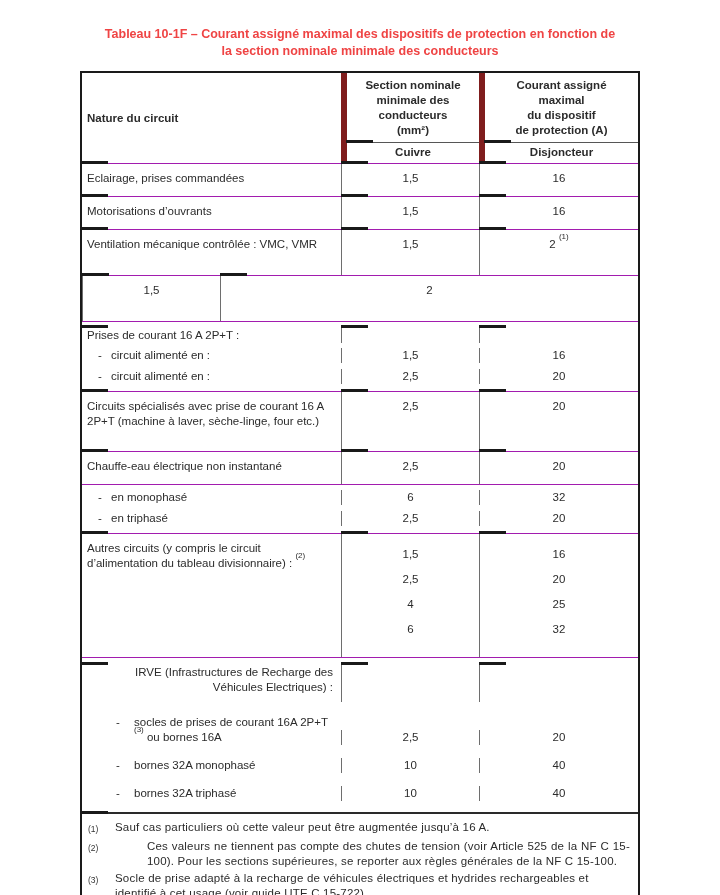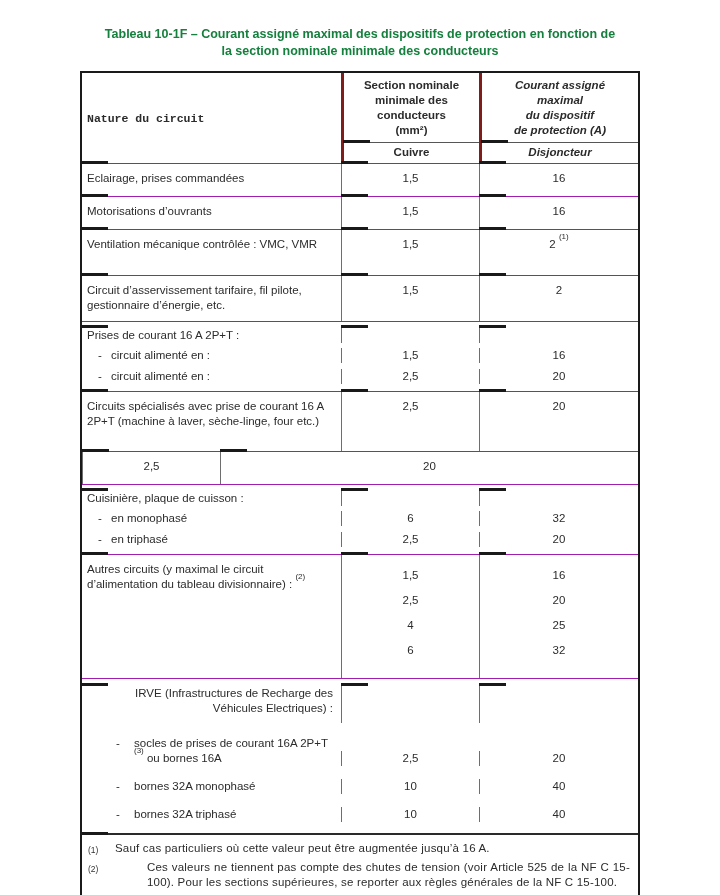--- a/index.html
+++ b/index.html
@@ -5,38 +5,38 @@
   * { margin:0; padding:0; box-sizing:border-box; }
   html,body { background:#ffffff; }
   body {
     width:720px; height:895px; position:relative; overflow:hidden;
     font-family:"Liberation Sans", sans-serif;
     color:#2b2b2b; font-size:11.5px; line-height:15px;
   }
   .page { position:absolute; inset:0; }
 
   
-  .doc-title { margin-top:26px; text-align:center; font-weight:bold; font-size:12.5px; line-height:17px; color:#15803d; }
+  .doc-title { margin-top:26px; text-align:center; font-weight:bold; font-size:12.5px; line-height:17px; color:#ef4444; }
 
   
   .tbl {
     width:560px; margin:11px auto 0 auto;
     border:2px solid #1a1a1a; background:#fff;
   }
 
   
   .c1 { width:259px; padding:7px 8px 8px 5px; }
   .c2 { width:138px; border-left:1px solid #6e6e6e; text-align:center; padding:7px 2px; }
   .c3 { flex:1; border-left:1px solid #6e6e6e; text-align:center; padding:7px 2px; }
 
   
   .thead { display:flex; }
-  .th-c1 { width:259px; display:flex; align-items:center; padding:6px 6px 6px 5px; font-weight:bold;font-family:Liberation Mono, monospace; }
-  .th-col { width:138px; border-left:3px solid #7f1d1d; display:flex; flex-direction:column;justify-content:space-between; }
-  .th-col.last { flex:1;font-style:italic; }
+  .th-c1 { width:259px; display:flex; align-items:center; padding:6px 6px 6px 5px; font-weight:bold; }
+  .th-col { width:138px; border-left:6px solid #7f1d1d; display:flex; flex-direction:column;justify-content:space-between; }
+  .th-col.last { flex:1; }
   .th-top { flex:1; padding:5px 2px 4px 2px; text-align:center; font-weight:bold; border-bottom:1px solid #565656; }
   .th-sub { padding:2px 2px 3px 2px; text-align:center; font-weight:bold; position:relative; }
 
   
   .section { display:flex; border-top:1px solid #a21caf; }
   .section.stacked { display:block; }
   .line { display:flex; }
   .lc1 { width:259px; padding:0 8px 0 5px; }
   .lc2 { width:138px; border-left:1px solid #6e6e6e; text-align:center; }
   .lc3 { flex:1; border-left:1px solid #6e6e6e; text-align:center; }
@@ -130,21 +130,20 @@
     <div class="section h2">
       <div class="c1 tm">Ventilation mécanique contrôlée : VMC, VMR</div>
       <div class="c2 tm">1,5</div>
       <div class="c3 tm">
         <span>2</span>
         <sup class="marker">(1)</sup>
       </div>
     </div>
 
     <div class="section h2">
-      <div class="c1 tm">Circuit d’asservissement tarifaire, fil pilote, gestionnaire d’énergie, etc.</div>
       <div class="c2 tm">1,5</div>
       <div class="c3 tm">2</div>
     </div>
 
     <div class="section stacked grp">
       <div class="line head">
         <div class="lc1 tm">Prises de courant 16 A 2P+T :</div>
         <div class="lc2 tm"></div>
         <div class="lc3 tm"></div>
       </div>
@@ -170,30 +169,26 @@
       </div>
     </div>
 
     <div class="section h3">
       <div class="c1 tm">Circuits spécialisés avec prise de courant 16 A 2P+T (machine à laver, sèche-linge, four etc.)</div>
       <div class="c2 tm">2,5</div>
       <div class="c3 tm">20</div>
     </div>
 
     <div class="section h1">
+      <div class="c1 tm">Chauffe-eau électrique non instantané</div>
       <div class="c2 tm">2,5</div>
       <div class="c3 tm">20</div>
     </div>
 
     <div class="section stacked grp">
-      <div class="line head">
-        <div class="lc1 tm">Cuisinière, plaque de cuisson :</div>
-        <div class="lc2 tm"></div>
-        <div class="lc3 tm"></div>
-      </div>
       <div class="line item">
         <div class="lc1">
           <div class="dash-row">
             <span class="dash">-</span>
             <span>en monophasé</span>
           </div>
         </div>
         <div class="lc2">6</div>
         <div class="lc3">32</div>
       </div>
@@ -204,21 +199,21 @@
             <span>en triphasé</span>
           </div>
         </div>
         <div class="lc2">2,5</div>
         <div class="lc3">20</div>
       </div>
     </div>
 
     <div class="section">
       <div class="c1 tm">
-        <span>Autres circuits (y maximal le circuit d’alimentation du tableau divisionnaire) :</span>
+        <span>Autres circuits (y compris le circuit d’alimentation du tableau divisionnaire) :</span>
         <sup class="marker">(2)</sup>
       </div>
       <div class="c2 tm vstack" style="padding-top:13px;">
         <div class="v">1,5</div>
         <div class="v">2,5</div>
         <div class="v">4</div>
         <div class="v">6</div>
       </div>
       <div class="c3 tm vstack" style="padding-top:13px;">
         <div class="v">16</div>

